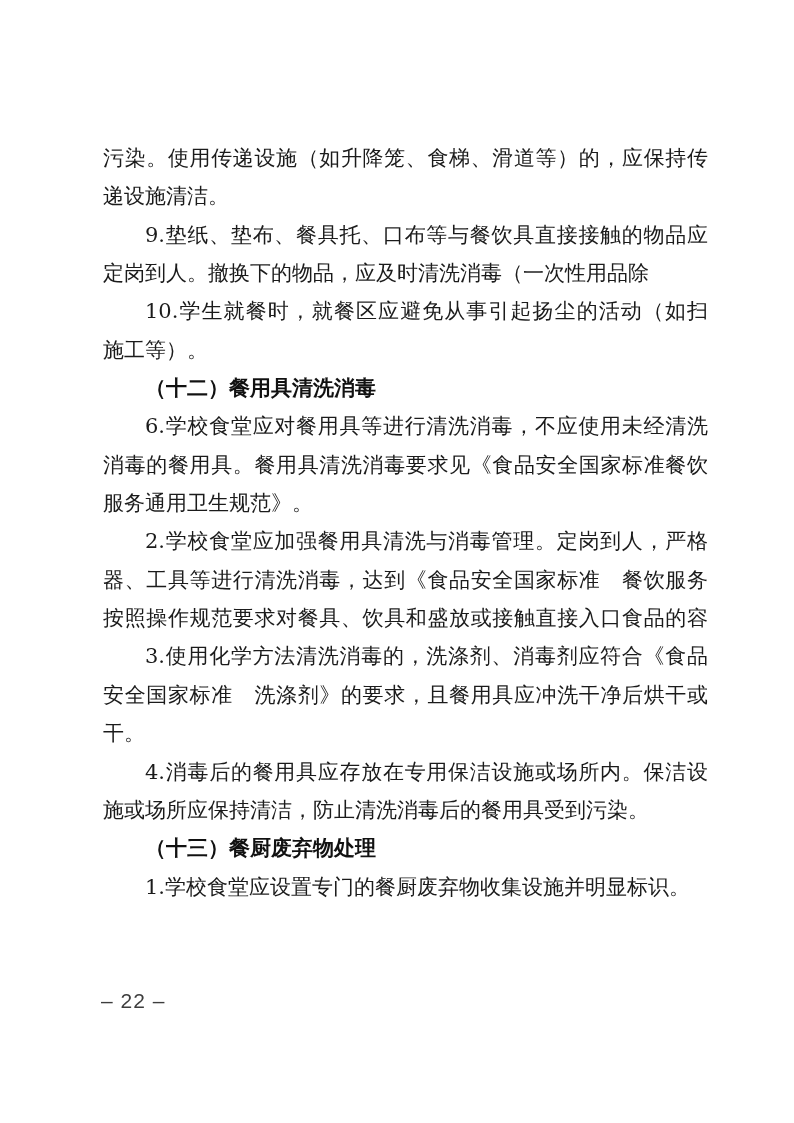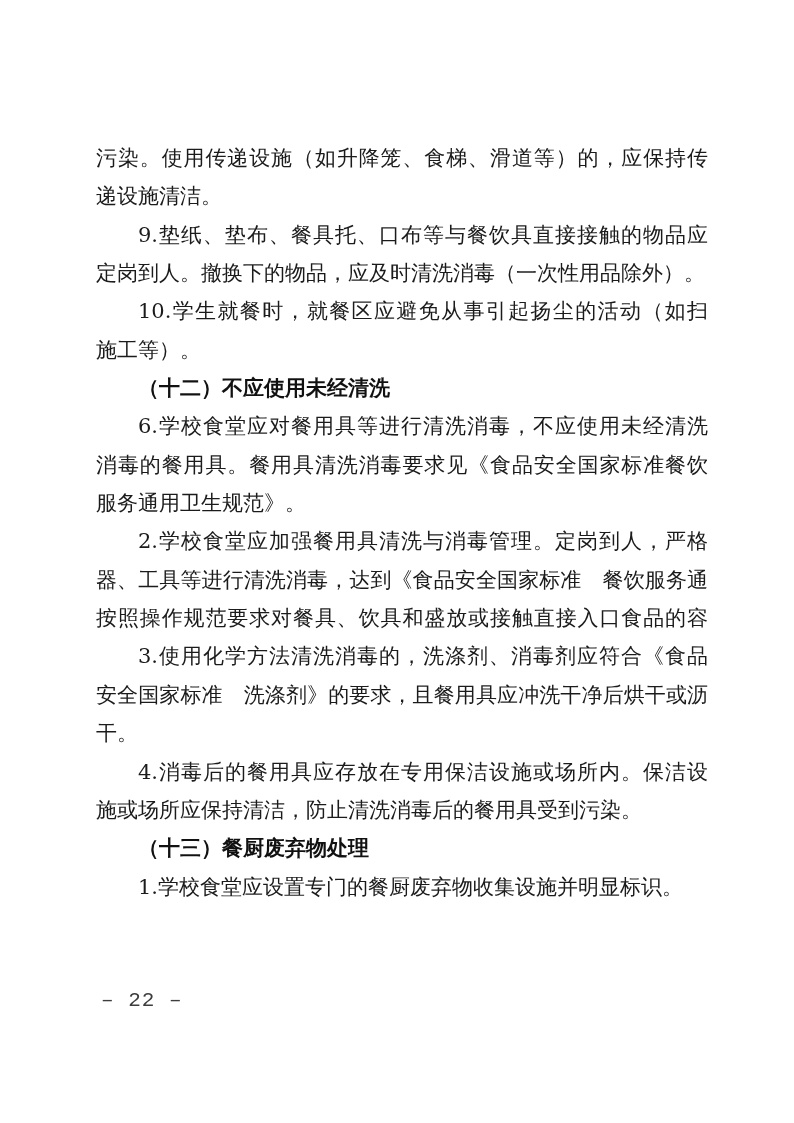--- a/index.html
+++ b/index.html
@@ -24,55 +24,56 @@
     left: 96px;
     top: 139px;
     width: 612px;
     font-size: 21px;
     color: #1b1b1b;
   }
   .line {
     height: 38.35px;
     line-height: 38.35px;
     overflow: hidden;
+    margin-left: 7px;
   }
   .line.indent {
     text-indent: 2em;
   }
   .line.fill {
     text-align: justify;
     text-align-last: justify;
   }
   .line.heading {
     font-weight: 700;
     color: #111111;
   }
   .page-number {
     position: absolute;
     left: 101px;
     top: 988px;
     font-size: 21px;
     line-height: 26px;
     color: #3d3d3d;
     letter-spacing: 1px;
-    font-family: Liberation Mono, monospace;
+    font-family: Liberation Sans, sans-serif;
   }
 </style>
 </head>
 <body>
 
 <div class="page">
   <div class="text-block">
       <div class="line fill">污染。使用传递设施（如升降笼、食梯、滑道等）的，应保持传</div>
       <div class="line">递设施清洁。</div>
       <div class="line indent fill">9.垫纸、垫布、餐具托、口布等与餐饮具直接接触的物品应</div>
       <div class="line">定岗到人。撤换下的物品，应及时清洗消毒（一次性用品除外）。</div>
       <div class="line indent fill">10.学生就餐时，就餐区应避免从事引起扬尘的活动（如扫地、</div>
       <div class="line">施工等）。</div>
-      <div class="line heading indent">（十二）不应使用未经清洗</div>
+      <div class="line heading indent">（十二）餐用具清洗消毒</div>
       <div class="line indent fill">6.学校食堂应对餐用具等进行清洗消毒，不应使用未经清洗</div>
       <div class="line fill">消毒的餐用具。餐用具清洗消毒要求见《食品安全国家标准餐饮</div>
       <div class="line">服务通用卫生规范》。</div>
       <div class="line indent fill">2.学校食堂应加强餐用具清洗与消毒管理。定岗到人，严格</div>
       <div class="line fill">器、工具等进行清洗消毒，达到《食品安全国家标准　餐饮服务通</div>
       <div class="line fill">按照操作规范要求对餐具、饮具和盛放或接触直接入口食品的容</div>
       <div class="line indent fill">3.使用化学方法清洗消毒的，洗涤剂、消毒剂应符合《食品</div>
       <div class="line fill">安全国家标准　洗涤剂》的要求，且餐用具应冲洗干净后烘干或沥</div>
       <div class="line">干。</div>
       <div class="line indent fill">4.消毒后的餐用具应存放在专用保洁设施或场所内。保洁设</div>

